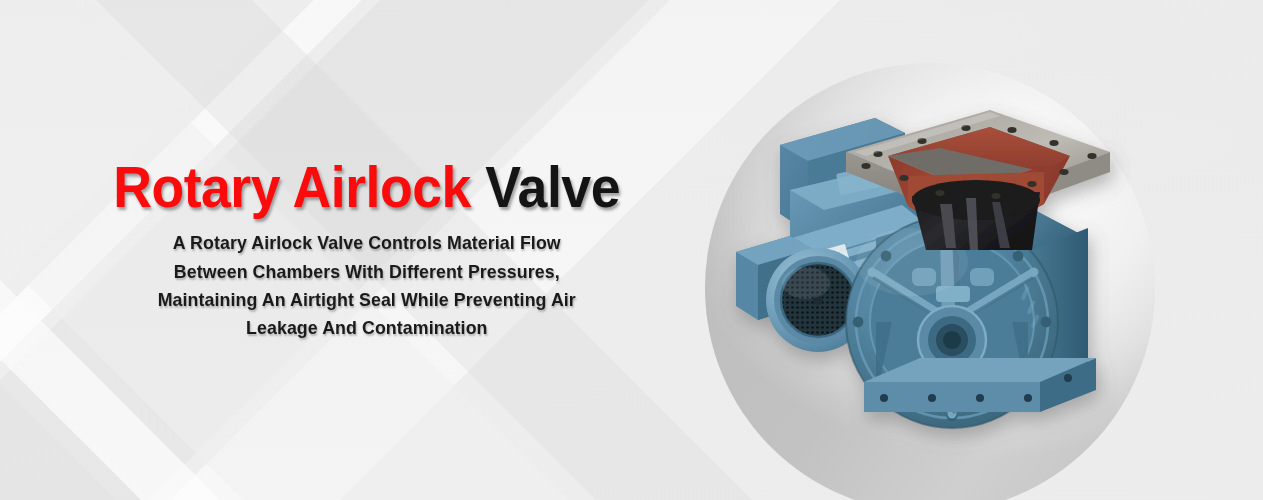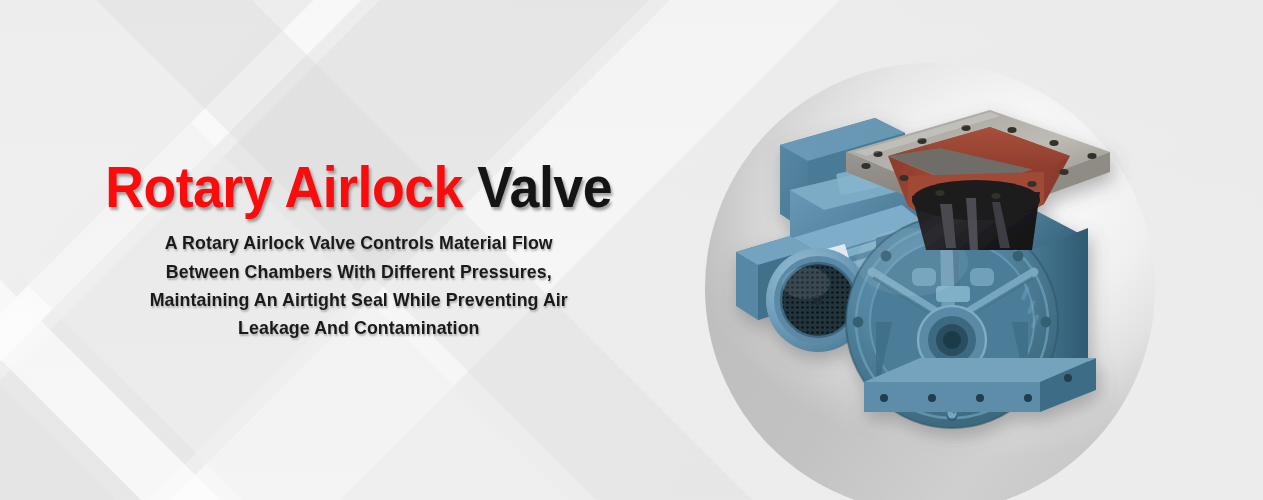--- a/index.html
+++ b/index.html
@@ -16,21 +16,21 @@
     overflow:hidden;
     background:linear-gradient(125deg,#e2e2e2 0%,#ececec 18%,#f4f4f4 38%,#fafafa 52%,#f0f0f0 70%,#e6e6e6 88%,#e1e1e1 100%);
   }
 
   
   .bands { position:absolute; inset:0; overflow:hidden; pointer-events:none; }
 
   
   .text-col {
     position:absolute;
-    left:4px; top:0;
+    left:12px; top:0;
     width:700px; height:500px;
     display:flex; flex-direction:column;
     align-items:center; justify-content:center;
     padding-left:10px;
     z-index:6;
   }
   .headline {
     font-size:57px;
     font-weight:700;
     line-height:1.04;

